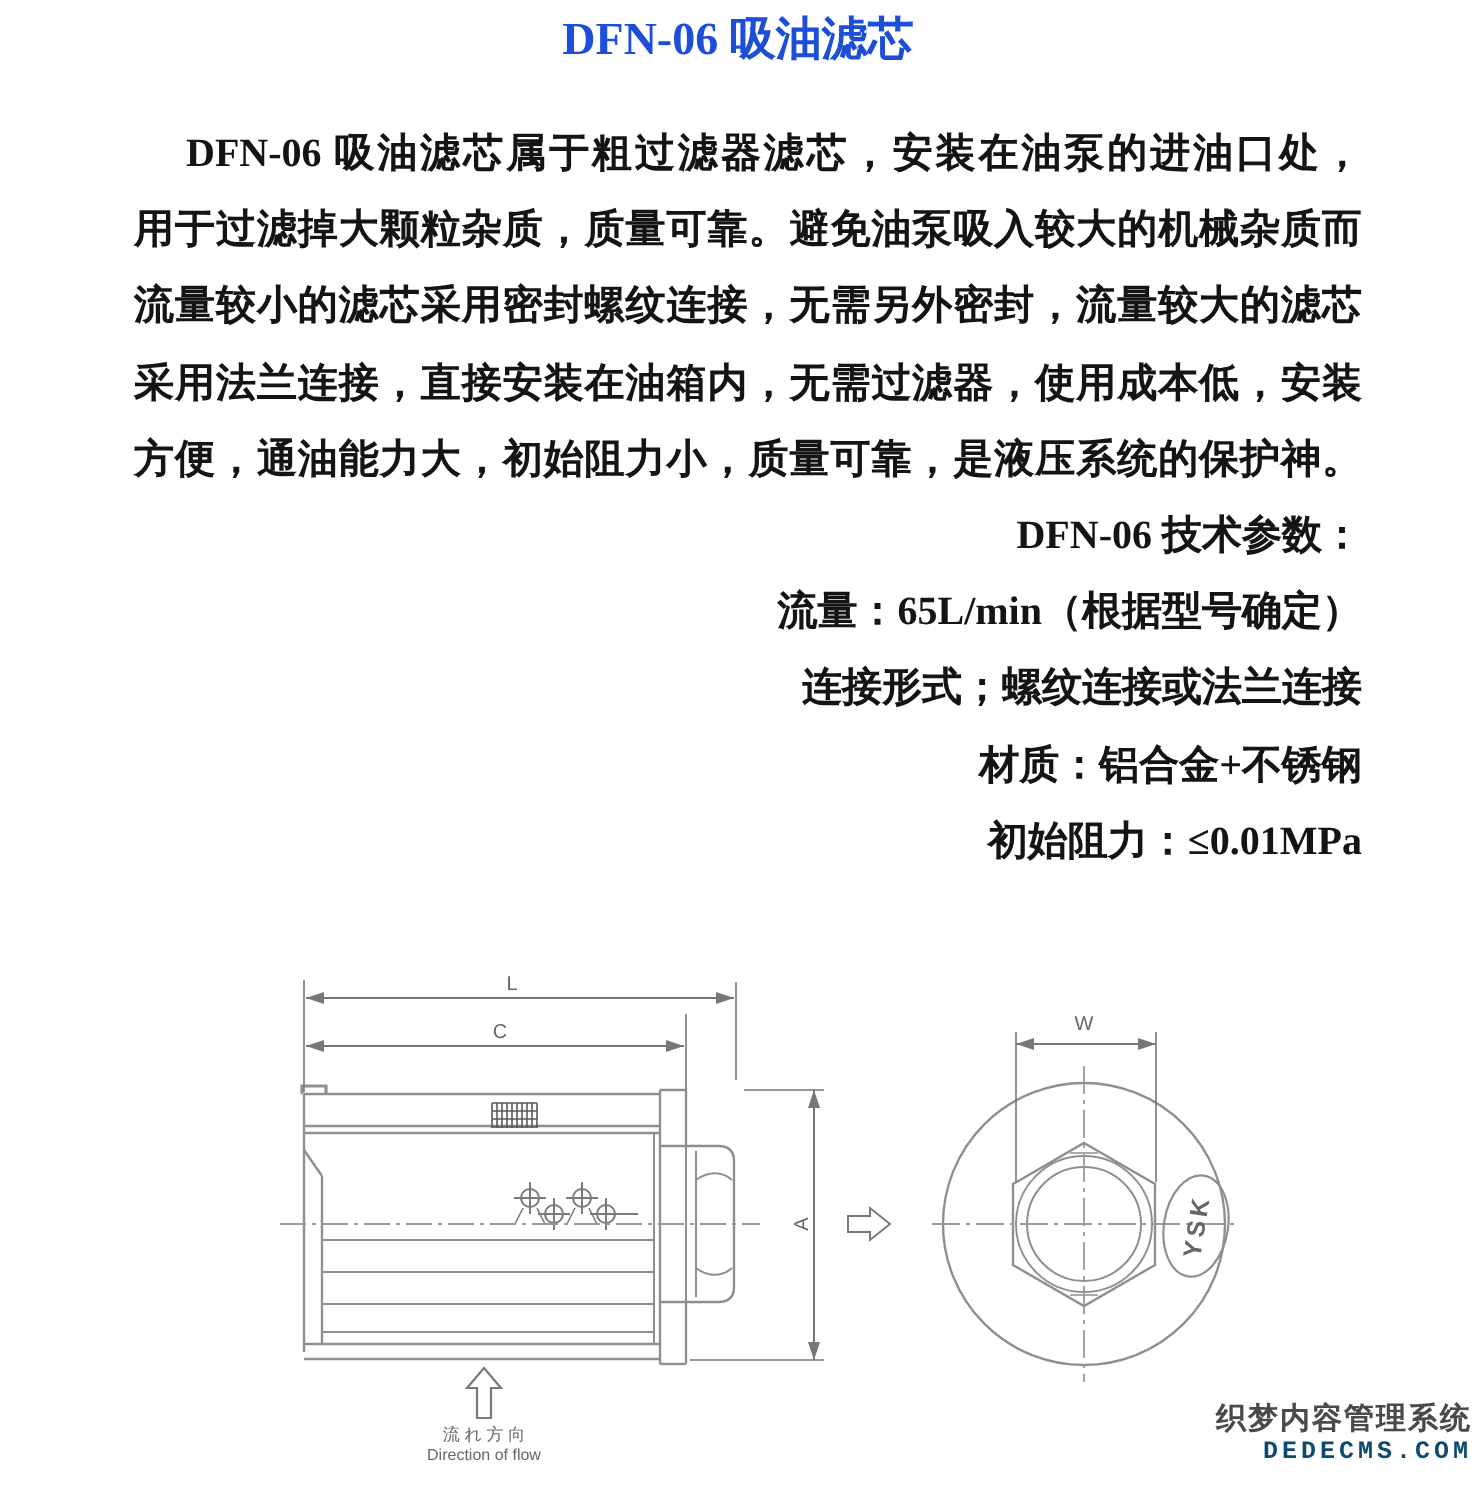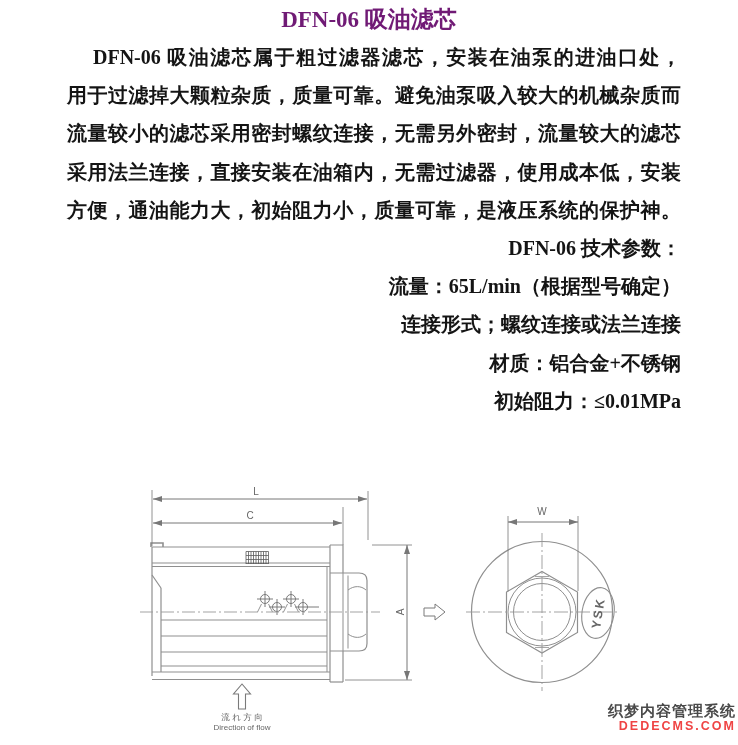--- a/index.html
+++ b/index.html
@@ -8,53 +8,53 @@
     width:738px;height:745px;
     background:#ffffff;
     overflow:hidden;
     font-family:"Liberation Serif","DejaVu Serif",serif;
     color:#111;
   }
   .title{
     position:absolute;top:4px;left:0;width:100%;
     text-align:center;
     font-size:23px;font-weight:bold;line-height:32px;
-    color:#701a75;
+    color:#1d4ed8;
   }
   .textblock{
     position:absolute;top:38px;left:67px;width:614px;
   }
   .line{
     font-size:20px;font-weight:bold;line-height:38.2px;
     white-space:nowrap;color:#141414;
   }
   .jline{
     white-space:normal;
     text-align:justify;text-align-last:justify;
   }
-  .jline.indent{text-indent:26px;}
+  .jline.indent{text-indent:26px;margin-top:20px;}
   .specline{text-align:right;}
   .drawing-svg{
     position:absolute;left:125px;top:483px;width:505px;height:255px;
   }
   .drawing-svg text{
     font-family:"Liberation Sans","DejaVu Sans",sans-serif;
     fill:#666;
   }
   .wm{
     position:absolute;top:703px;right:2px;text-align:right;
-    font-family:Liberation Sans, sans-serif;
+    font-family:Liberation Mono, monospace;
     line-height:1.1;
   }
   .wm-cn{
     font-size:15px;font-weight:bold;color:#4a4a4a;letter-spacing:1px;
     text-shadow:-1px -1px 0 #fff,1px -1px 0 #fff,-1px 1px 0 #fff,1px 1px 0 #fff;
   }
   .wm-en{
-    font-size:12.5px;font-weight:bold;color:#ef4444;letter-spacing:2px;
+    font-size:12.5px;font-weight:bold;color:#0c4a6e;letter-spacing:2px;
     text-shadow:-1px -1px 0 #fff,1px -1px 0 #fff,-1px 1px 0 #fff,1px 1px 0 #fff;
   }
 </style>
 </head>
 <body>
 
 <div class="page">
 
   <div class="title">DFN-06 吸油滤芯</div>
 

